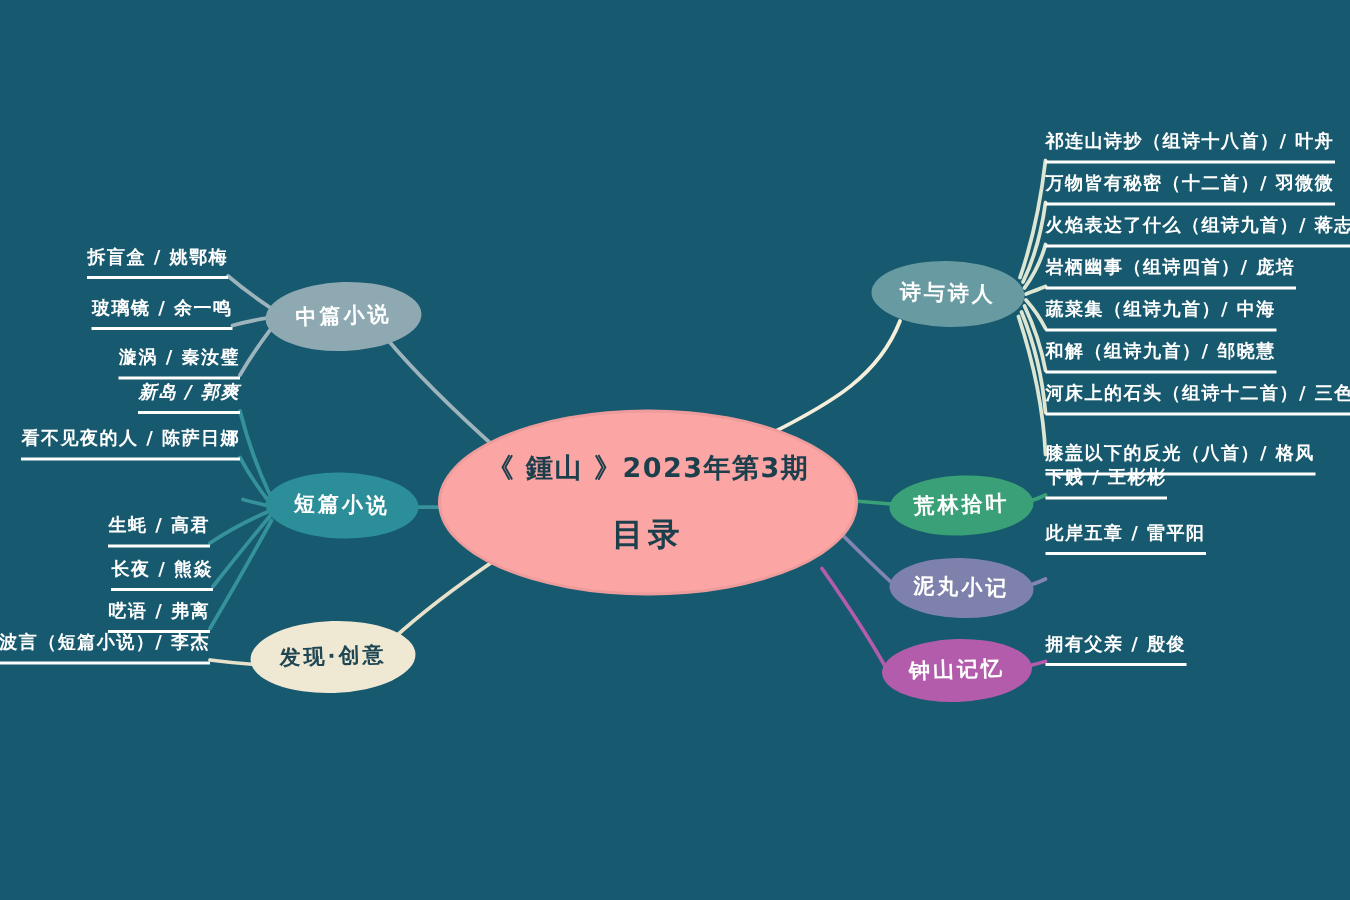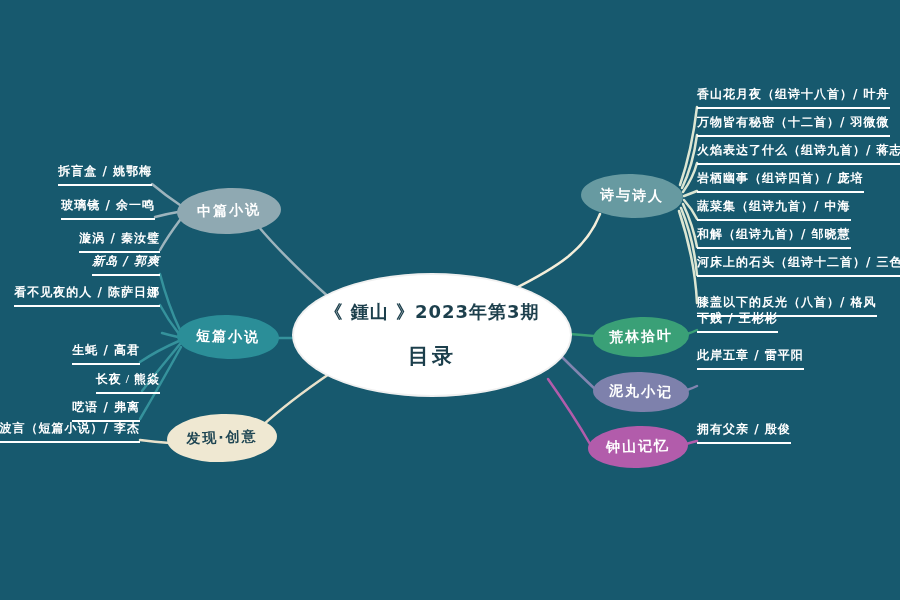--- a/index.html
+++ b/index.html
@@ -60,21 +60,21 @@
     <path d="M 684 200 Q 692 209 697 219" stroke="#dce6d3"></path>
     <path d="M 683 204 Q 693 225 697 247" stroke="#dce6d3"></path>
     <path d="M 681 208 Q 694 240 697 275" stroke="#dce6d3"></path>
     <path d="M 679 211 Q 695 260 697 303" stroke="#dce6d3"></path>
 
     <path d="M 687 334 Q 693 332 697 330" stroke="#3aa077"></path>
     <path d="M 687 390 Q 693 388 697 386" stroke="#8285b0"></path>
     <path d="M 686 444 Q 693 442 697 441" stroke="#b25cab"></path>
   </svg>
 
-  <div class="center-node" style="background: #ffffff; color: rgb(28, 63, 76);">
+  <div class="center-node" style="background: #fca5a5; color: rgb(28, 63, 76);">
     <div class="center-line1">《 鍾山 》2023年第3期</div>
     <div class="center-line2">目录</div>
   </div>
 
   <div class="bnode tilt-a" style="left: 177px; top: 188px; width: 104px; height: 46px; background: rgb(143, 169, 178); color: rgb(255, 255, 255);">
     <span>中篇小说</span>
   </div>
   <div class="bnode tilt-b" style="left: 177px; top: 315px; width: 102px; height: 44px; background: rgb(43, 142, 152); color: rgb(255, 255, 255);">
     <span>短篇小说</span>
   </div>
@@ -94,26 +94,26 @@
     <span>钟山记忆</span>
   </div>
 
   <div class="leaf" style="right:748px;top:163px;">拆盲盒 / 姚鄂梅</div>
   <div class="leaf" style="right:745px;top:197px;margin-left:40px;">玻璃镜 / 余一鸣</div>
   <div class="leaf" style="right:740px;top:230px;">漩涡 / 秦汝璧</div>
 
   <div class="leaf" style="right:740px;top:253px;font-style:italic;">新岛 / 郭爽</div>
   <div class="leaf" style="right:740px;top:284px;">看不见夜的人 / 陈萨日娜</div>
   <div class="leaf" style="right:760px;top:342px;">生蚝 / 高君</div>
-  <div class="leaf" style="right:740px;top:371px;font-family:Liberation Serif, serif;">长夜 / 熊焱</div>
+  <div class="leaf" style="right:758px;top:371px;">长夜 / 熊焱</div>
   <div class="leaf" style="right:760px;top:399px;">呓语 / 弗离</div>
 
   <div class="leaf" style="right:760px;top:420px;">波言（短篇小说）/ 李杰</div>
 
-  <div class="leaf" style="left:697px;top:86px;">香山花月夜（组诗十八首）/ 叶舟</div>
+  <div class="leaf" style="left:697px;top:86px;">祁连山诗抄（组诗十八首）/ 叶舟</div>
   <div class="leaf" style="left:697px;top:114px;">万物皆有秘密（十二首）/ 羽微微</div>
   <div class="leaf" style="left:697px;top:142px;">火焰表达了什么（组诗九首）/  蒋志武</div>
   <div class="leaf" style="left:697px;top:170px;">岩栖幽事（组诗四首）/ 庞培</div>
   <div class="leaf" style="left:697px;top:198px;">蔬菜集（组诗九首）/ 中海</div>
   <div class="leaf" style="left:697px;top:226px;">和解（组诗九首）/ 邹晓慧</div>
   <div class="leaf" style="left:697px;top:254px;">河床上的石头（组诗十二首）/ 三色堇</div>
   <div class="leaf" style="left:697px;top:294px;">膝盖以下的反光（八首）/ 格风</div>
 
   <div class="leaf" style="left:697px;top:310px;">下贱 / 王彬彬</div>
   <div class="leaf" style="left:697px;top:347px;text-align:right;">此岸五章 / 雷平阳</div>

